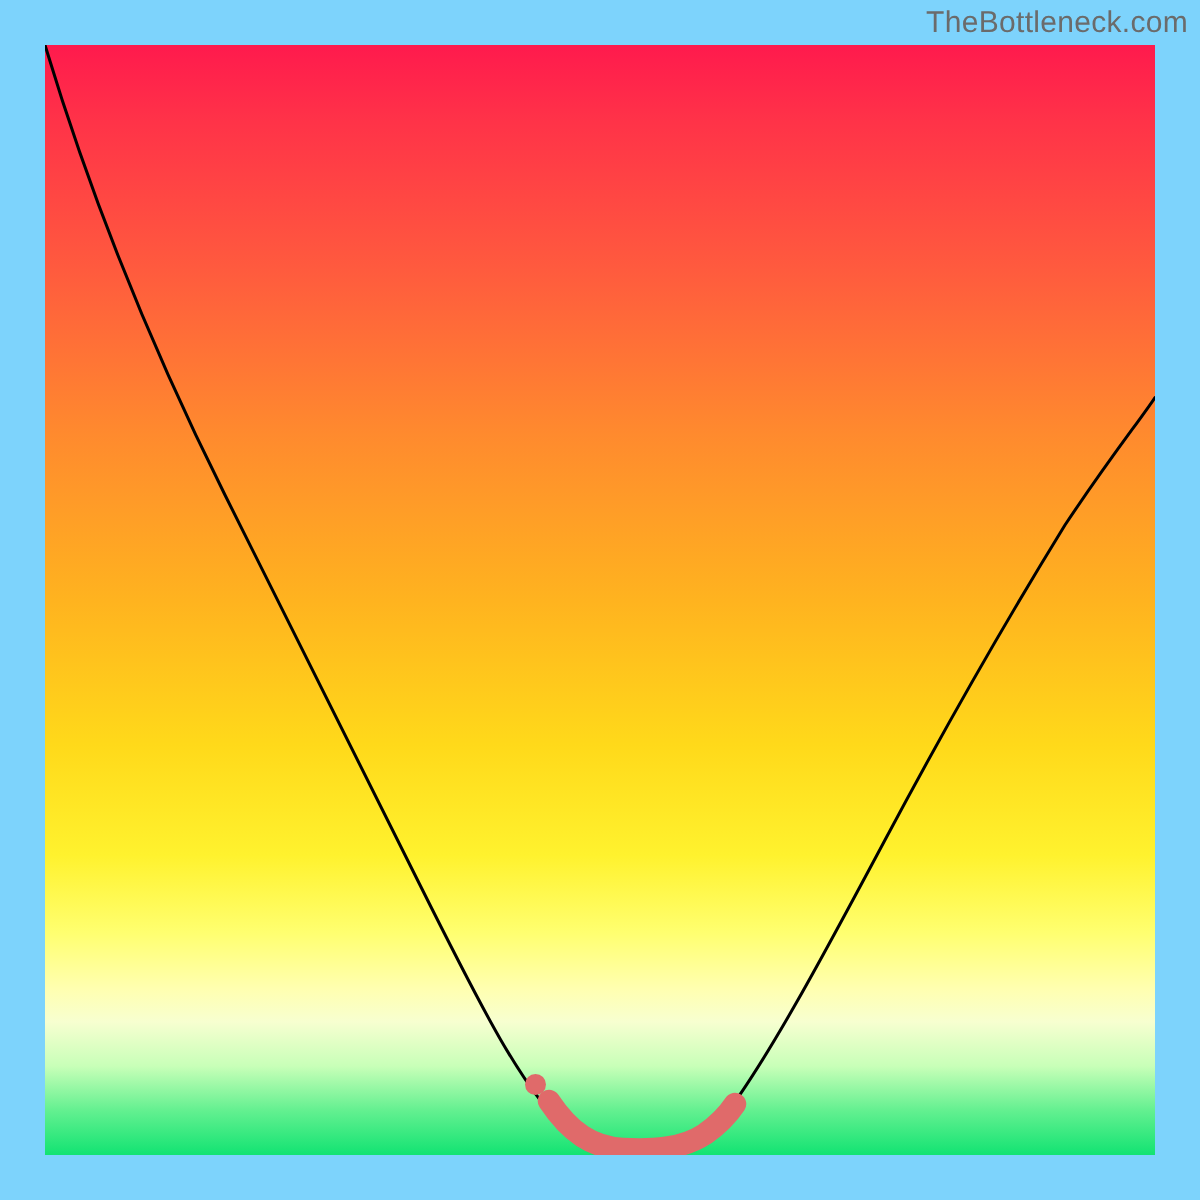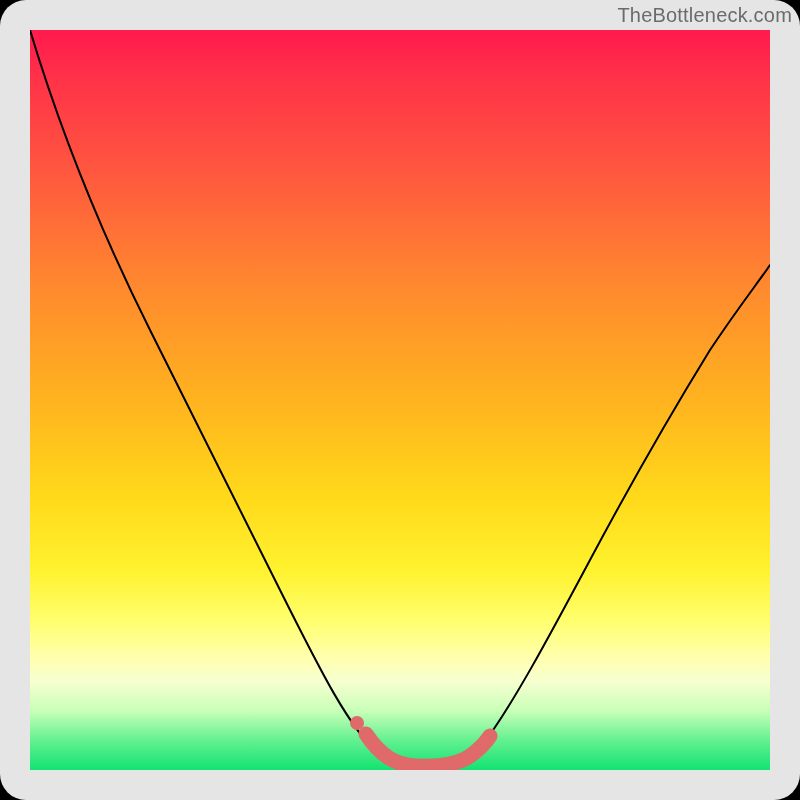--- a/index.html
+++ b/index.html
@@ -10,22 +10,21 @@
     background: #000;
     overflow: hidden;
     font-family: Arial, Helvetica, sans-serif;
   }
   .frame {
     position: absolute;
     left: 0;
     top: 0;
     width: 800px;
     height: 800px;
-    background: #e5e5e5;
-    border-radius: 26px;
+    background: #7dd3fc;
   }
   .plot-area {
     position: absolute;
     left: 30px;
     top: 30px;
     width: 740px;
     height: 740px;
     
     background: linear-gradient(to bottom,
       #ff1a4d 0%,

